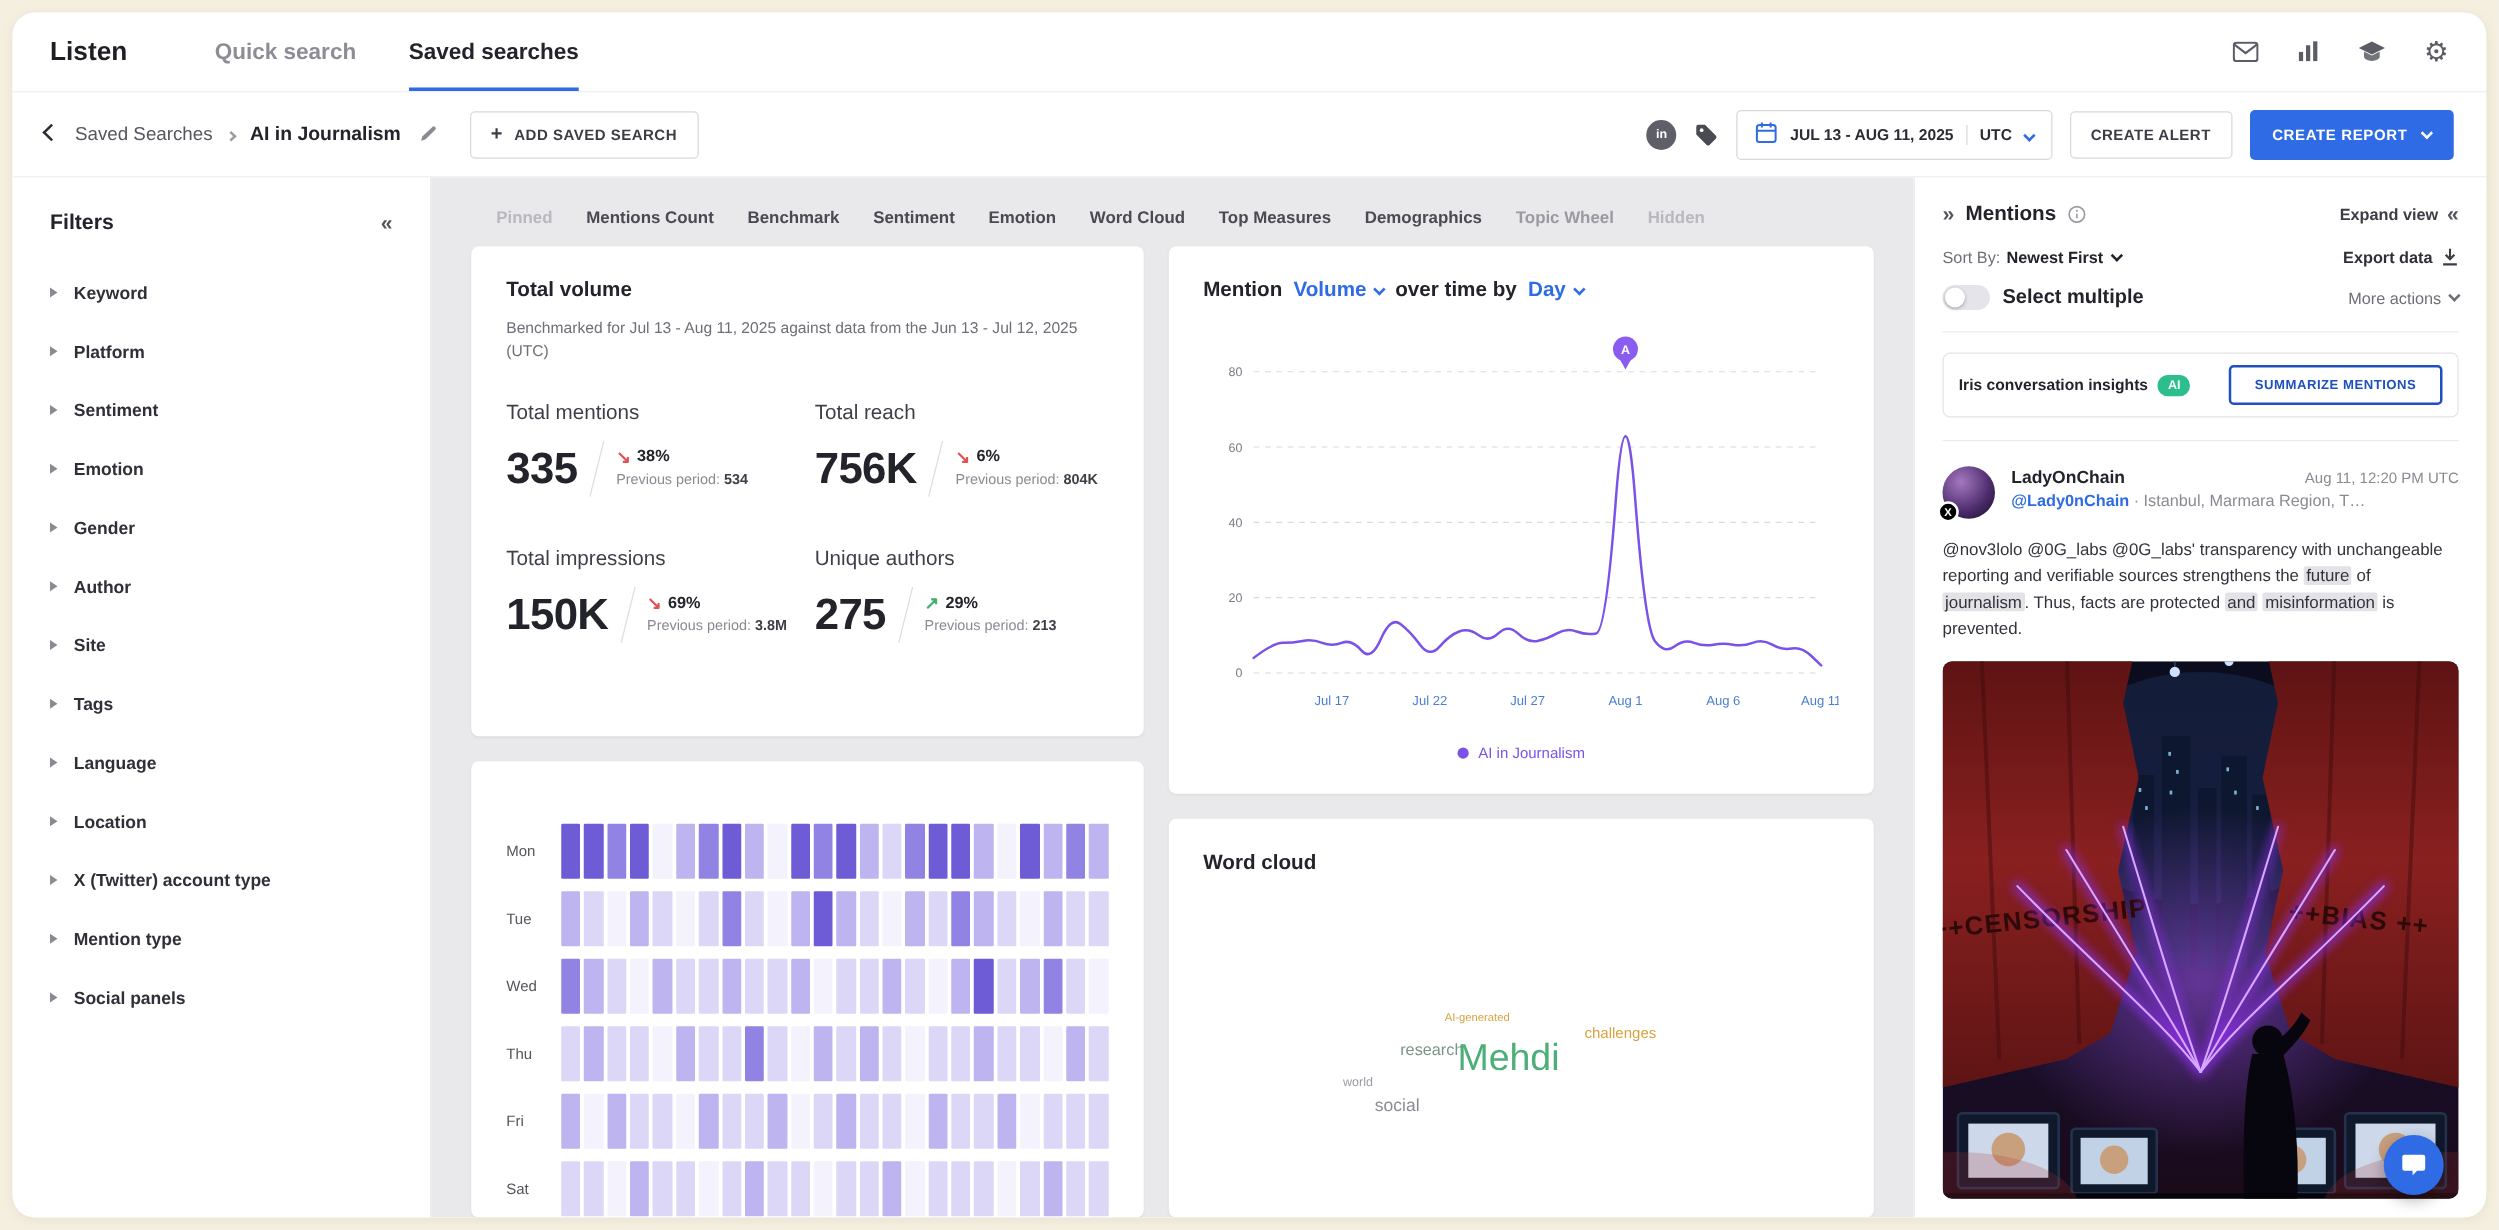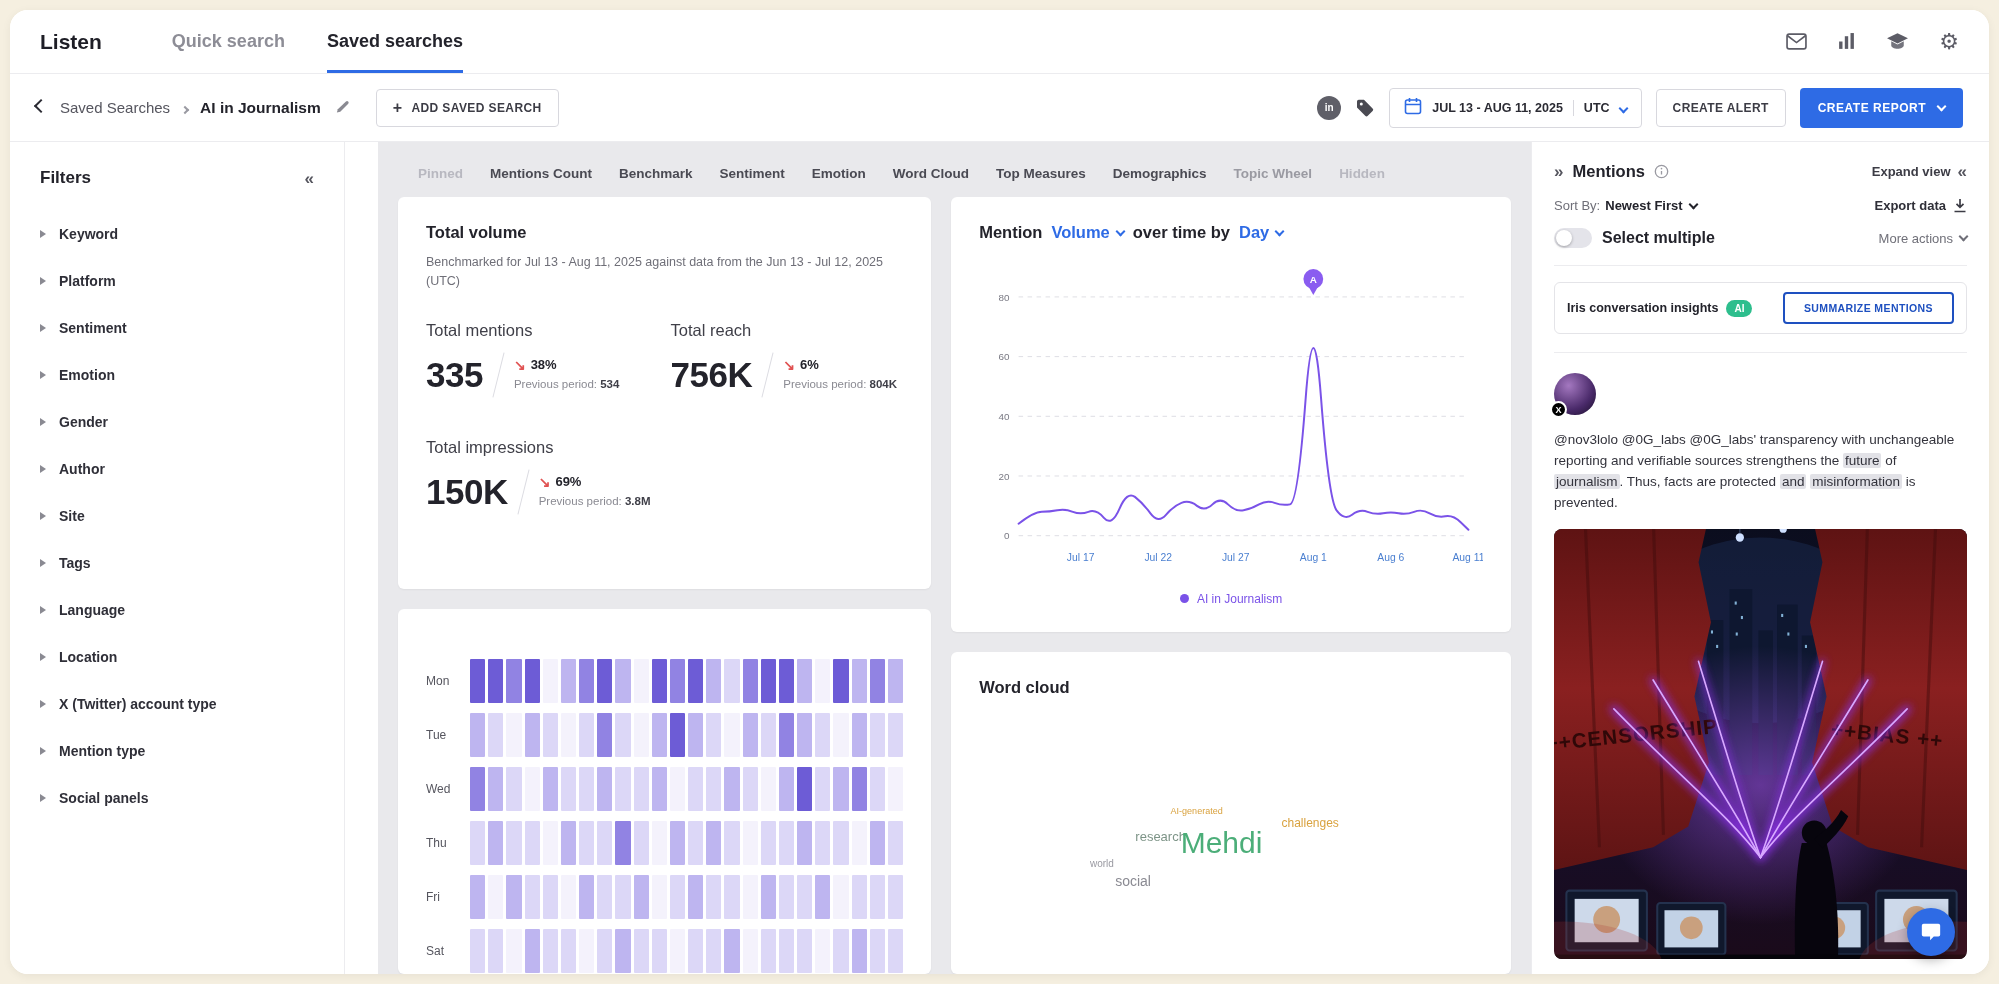--- a/index.html
+++ b/index.html
@@ -59,21 +59,21 @@
   
   .content { flex: 1; display: flex; min-height: 0; }
   .filters { width: 335px; flex: none; background: #fff; border-right: 1px solid #ececef; padding: 26px 30px; overflow: hidden; }
   .filters-head { display: flex; justify-content: space-between; align-items: center; margin-bottom: 22px; gap: 12px; }
   .filters-title { font-size: 17px; font-weight: bold; color: #23232b; }
   .guillemet { font-size: 17px; font-weight: bold; color: #55555e; cursor: pointer; line-height: 1; }
   .filter-item { display: flex; align-items: center; gap: 13px; height: 47px; cursor: pointer; }
   .tri { width: 0; height: 0; border-left: 6px solid #8a8a92; border-top: 4.5px solid transparent; border-bottom: 4.5px solid transparent; }
   .filter-label { font-size: 14px; font-weight: bold; color: #2f2f38; text-align: right; }
   
-  .main { flex: 1; background: #e9e9ec; padding: 14px 20px 0; display: flex; flex-direction: column; min-width: 0; overflow: hidden; margin-left: 33px; }
+  .main { flex: 1; background: #e9e9ec; padding: 14px 32px 0; display: flex; flex-direction: column; min-width: 0; overflow: hidden; }
   .content-tabs { display: flex; gap: 27px; align-items: center; padding: 10px 20px 16px; flex: none; flex-wrap: nowrap; }
   .ctab { font-size: 13.5px; font-weight: bold; color: #4a4a53; white-space: nowrap; cursor: pointer; }
   .ctab.muted { color: #9a9aa2; }
   .ctab.disabled { color: #b8b8c0; }
   .columns { flex: 1; display: grid; grid-template-columns: 1fr 1.05fr; gap: 20px; min-height: 0; }
   .col { display: flex; flex-direction: column; gap: 20px; min-height: 0; }
   .card { background: #fff; border-radius: 6px; padding: 26px 28px; box-shadow: 0 1px 2px rgba(0,0,0,.05); }
   .card-title { font-size: 16.5px; font-weight: bold; color: #23232b; }
   .tv-card { min-height: 392px; flex: none; }
   .tv-sub { font-size: 12.5px; color: #6f6f78; line-height: 1.5; margin-top: 11px; max-width: 460px; }
@@ -341,20 +341,34 @@
                     <div class="metric-slash"></div>
                     <div class="delta-col">
                       <div class="delta">
                         <span class="delta-arrow down">↘</span>
                         <span>69%</span>
                       </div>
                       <div class="prev">Previous period: <b>3.8M</b></div>
                     </div>
                   </div>
                 </div>
+                <div class="metric">
+                  <div class="metric-label">Unique authors</div>
+                  <div class="metric-row">
+                    <div class="metric-value">275</div>
+                    <div class="metric-slash"></div>
+                    <div class="delta-col">
+                      <div class="delta">
+                        <span class="delta-arrow up">↗</span>
+                        <span>29%</span>
+                      </div>
+                      <div class="prev">Previous period: <b>213</b></div>
+                    </div>
+                  </div>
+                </div>
               </div>
           </div>
 
           <div class="card hm-card">
             <div class="hm-grid">
                 <div class="hm-row">
                   <span class="hm-label">Mon</span>
                   <div class="hm-cells">
                     <span class="hm-cell" style="background: rgb(109, 92, 214);"></span>
                     <span class="hm-cell" style="background: rgb(109, 92, 214);"></span>
@@ -638,20 +652,29 @@
         <span class="iris-label">Iris conversation insights</span>
         <span class="ai-badge">AI</span>
         <button class="summarize-btn">SUMMARIZE MENTIONS</button>
       </div>
 
       <div class="mention-card">
         <div class="mc-head">
           <div class="avatar-wrap">
             <div class="avatar"></div>
             <div class="x-badge">X</div>
+          </div>
+          <div class="mc-headtext">
+            <div class="mc-author-row">
+              <span class="mc-author">LadyOnChain</span>
+              <span class="mc-time">Aug 11, 12:20 PM UTC</span>
+            </div>
+            <div class="mc-handle">
+              <span class="h">@Lady0nChain</span><span class="loc"> · Istanbul, Marmara Region, T…</span>
+            </div>
           </div>
         </div>
         <div class="mc-text"><span>@nov3lolo @0G_labs @0G_labs' transparency with unchangeable reporting and verifiable sources strengthens the </span><span class="hl">future</span><span> of </span><span class="hl">journalism</span><span>. Thus, facts are protected </span><span class="hl">and</span><span> </span><span class="hl">misinformation</span><span> is prevented.</span></div>
         <div class="mc-image">
           <svg class="art" viewBox="0 0 400 460" preserveAspectRatio="xMidYMid slice">
             <defs>
               <linearGradient id="artbg" x1="0" x2="0" y1="0" y2="1">
                 <stop offset="0" stop-color="#0a0d1c"></stop>
                   <stop offset=".5" stop-color="#141031"></stop>
                   <stop offset="1" stop-color="#1b0a18"></stop>

